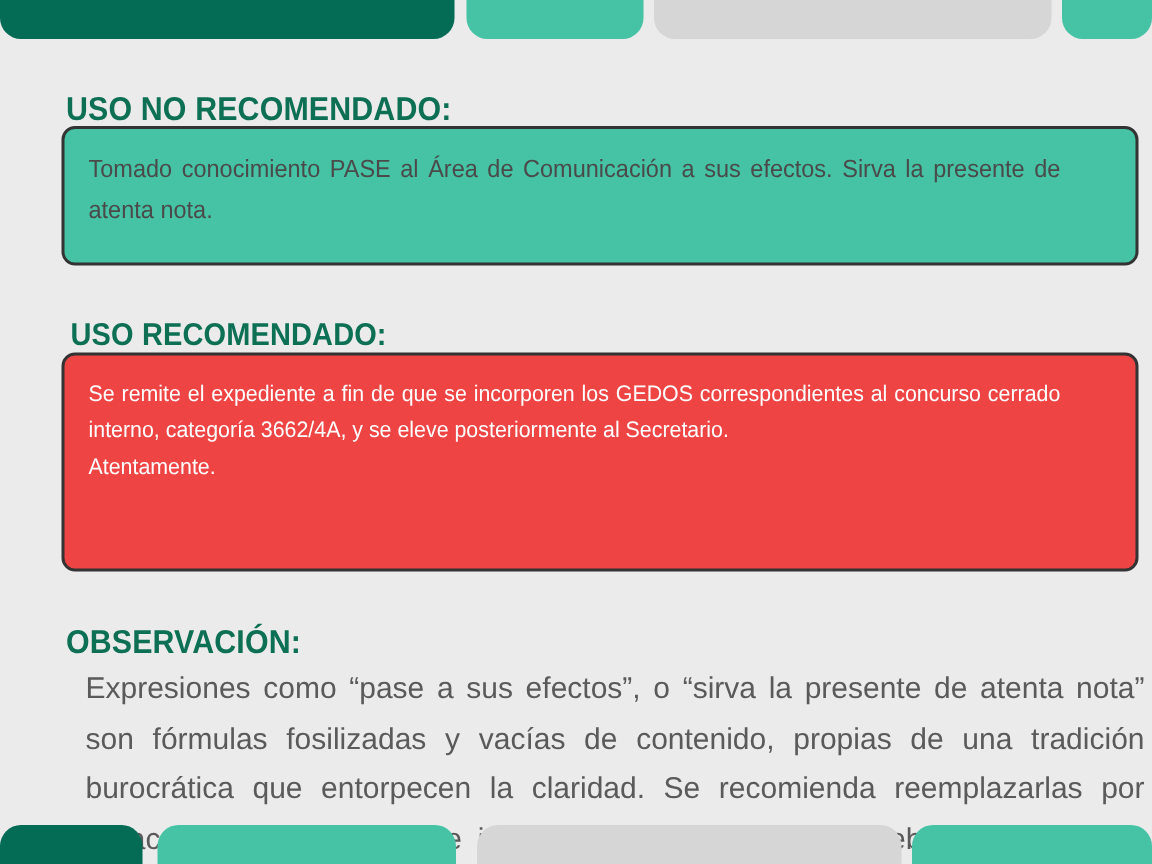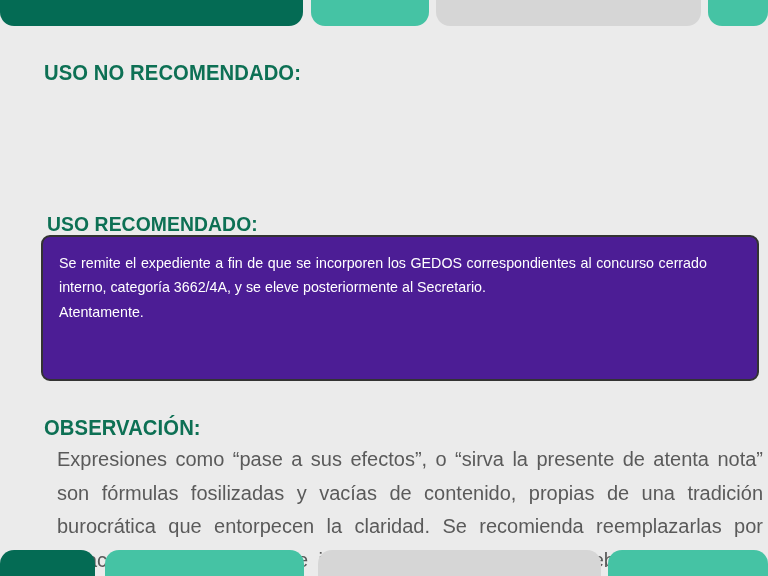--- a/index.html
+++ b/index.html
@@ -114,24 +114,27 @@
   <div class="tab" style="left: 0px; width: 303px; background: rgb(4, 107, 84);"></div>
   <div class="tab" style="left: 311px; width: 118px; background: rgb(69, 195, 164);"></div>
   <div class="tab" style="left: 436px; width: 265px; background: rgb(214, 214, 214);"></div>
   <div class="tab" style="left: 708px; width: 60px; background: rgb(69, 195, 164);"></div>
 </div>
 
 <div class="content">
 
   <h2 class="section-heading" id="heading-bad" style="color: rgb(13, 112, 84);">USO NO RECOMENDADO:</h2>
 
+  <div class="callout bad" id="box-bad" style="background: rgb(69, 195, 164); border-color: rgb(51, 51, 51);">
+    <p style="color: rgb(74, 74, 74);">Tomado conocimiento PASE al Área de Comunicación a sus efectos. Sirva la presente de atenta nota.</p>
+  </div>
 
   <h2 class="section-heading" id="heading-good" style="color: rgb(13, 112, 84);">USO RECOMENDADO:</h2>
 
-  <div class="callout good" id="box-good" style="background: #4c1d95; border-color: rgb(51, 51, 51);">
+  <div class="callout good" id="box-good" style="background: #ef4444; border-color: rgb(51, 51, 51);">
     <p>Se remite el expediente a fin de que se incorporen los GEDOS correspondientes al concurso cerrado interno, categoría 3662/4A, y se eleve posteriormente al Secretario.</p>
     <p>Atentamente.</p>
   </div>
 
   <h2 class="section-heading" id="heading-observe" style="color: rgb(13, 112, 84);">OBSERVACIÓN:</h2>
 
   <p class="observation-body" id="observation-text" style="color: rgb(90, 90, 90);">Expresiones como “pase a sus efectos”,  o “sirva la presente de atenta nota” son fórmulas fosilizadas y vacías de contenido, propias de una tradición burocrática que entorpecen la claridad. Se recomienda reemplazarlas por redacciones explícitas, que indiquen con precisión qué debe hacer el área interviniente.</p>
 
 </div>
 

